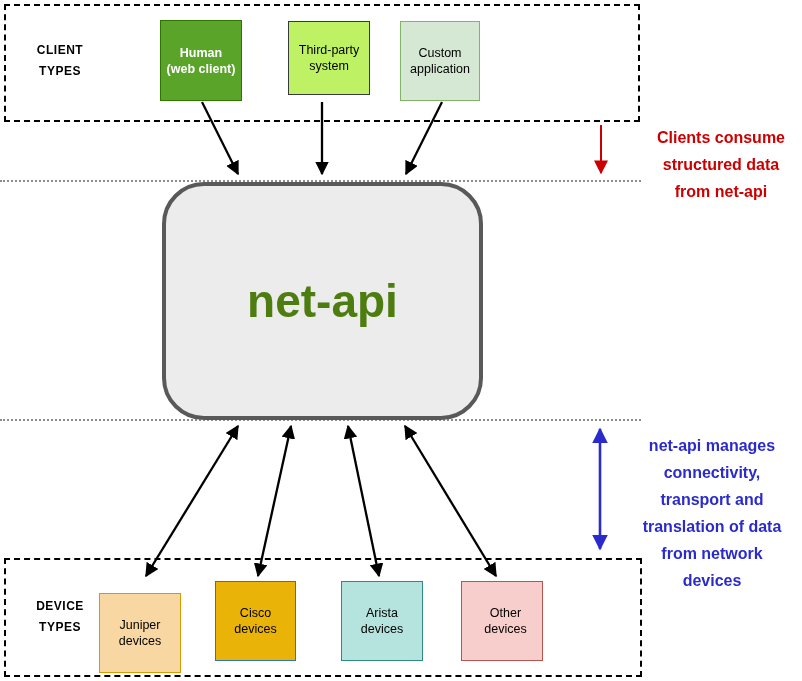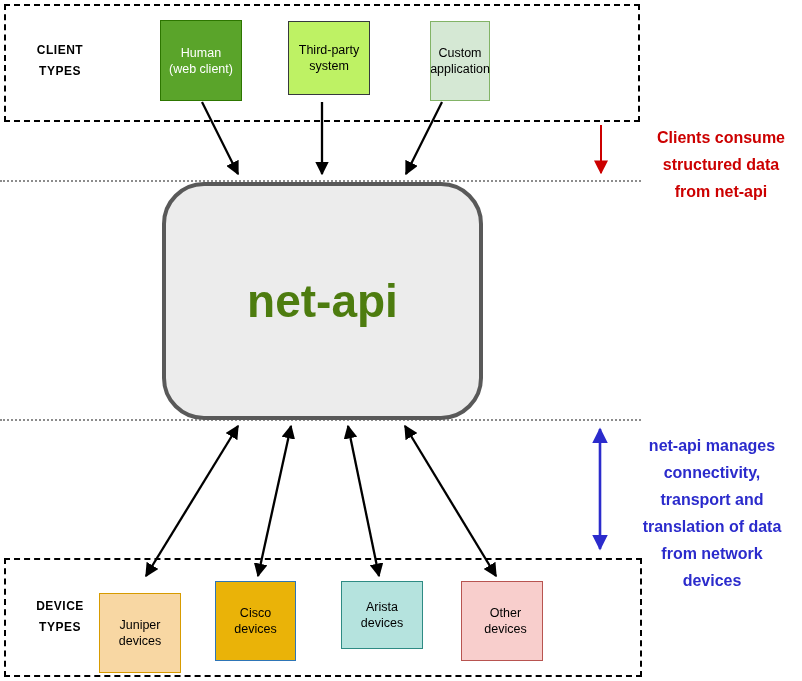--- a/index.html
+++ b/index.html
@@ -12,21 +12,21 @@
   }
   .group-title{
     position:absolute;font-weight:bold;font-size:12px;line-height:21px;color:#000;
     text-align:center;white-space:pre-line;letter-spacing:.5px;
   }
   .node{
     position:absolute;display:flex;align-items:center;justify-content:center;
     text-align:center;font-size:12.5px;line-height:16px;color:#000;
     white-space:pre-line;box-sizing:border-box;border:1px solid #000;
   }
-  .node.bold{font-weight:normal;}
+  .node.bold{font-weight:bold;}
   #core-node{
     position:absolute;left:162px;top:182px;width:321px;height:238px;
     border:4px solid #d946ef;border-radius:42px;box-sizing:border-box;
     display:flex;align-items:center;justify-content:center;
     font-size:46px;font-weight:bold;color:#4d7c0f;background:#ECECEC;
   }
   .dotted-line{
     position:absolute;left:0;width:641px;height:0;border-top:2px dotted #8c8c8c;
   }
   .annotation{
@@ -44,34 +44,34 @@
   <div class="dotted-line" style="top:419px"></div>
 
   <div class="dashed-group" style="left:4px;top:4px;width:636px;height:118px"></div>
   <div class="group-title" style="left:10px;top:40px;width:100px">CLIENT
 TYPES</div>
 
   <div class="node bold" style="left: 160px; top: 20px; width: 82px; height: 81px; background-color: rgb(90, 164, 42); border-color: rgb(45, 118, 0); color: rgb(255, 255, 255);">Human
 (web client)</div>
   <div class="node" style="left: 288px; top: 21px; width: 82px; height: 74px; background-color: #bef264; border-color: rgb(54, 57, 61); color: rgb(0, 0, 0);">Third-party
 system</div>
-  <div class="node" style="left: 400px; top: 21px; width: 60px; height: 80px; background-color: rgb(213, 232, 212); border-color: rgb(130, 179, 102); color: rgb(0, 0, 0); margin-left: 30px;">Custom
+  <div class="node" style="left: 400px; top: 21px; width: 80px; height: 80px; background-color: rgb(213, 232, 212); border-color: rgb(130, 179, 102); color: rgb(0, 0, 0);">Custom
 application</div>
 
   <div id="core-node" style="background-color: rgb(236, 236, 236); border-color: rgb(89, 89, 89);">net-api</div>
 
   <div class="dashed-group" style="left:4px;top:558px;width:638px;height:119px"></div>
   <div class="group-title" style="left:10px;top:596px;width:100px">DEVICE
 TYPES</div>
 
   <div class="node" style="left: 99px; top: 581px; width: 82px; height: 80px; background-color: rgb(248, 215, 163); border-color: rgb(215, 155, 0); margin-top: 12px;">Juniper
 devices</div>
   <div class="node" style="left: 215px; top: 581px; width: 81px; height: 80px; background-color: #eab308; border-color: rgb(46, 117, 182);">Cisco
 devices</div>
-  <div class="node" style="left: 341px; top: 581px; width: 82px; height: 68px; background-color: rgb(181, 227, 222); border-color: rgb(46, 139, 132);">Arista
+  <div class="node" style="left: 341px; top: 581px; width: 82px; height: 80px; background-color: rgb(181, 227, 222); border-color: rgb(46, 139, 132);">Arista
 devices</div>
   <div class="node" style="left: 461px; top: 581px; width: 82px; height: 80px; background-color: rgb(248, 206, 204); border-color: rgb(184, 84, 80); padding-left: 7px;">Other
 devices</div>
 
   <div class="annotation" style="left: 645px; top: 124px; width: 152px; color: rgb(204, 0, 0);">Clients consume
 structured data
 from net-api</div>
   <div class="annotation" style="left: 624px; top: 432px; width: 176px; color: rgb(43, 43, 204);">net-api manages
 connectivity,
 transport and

